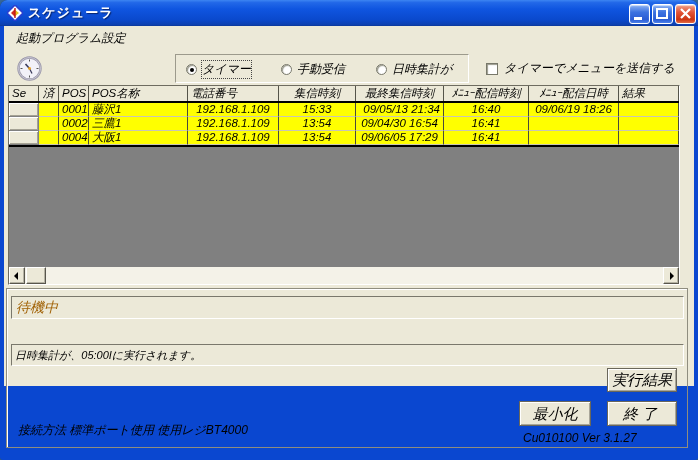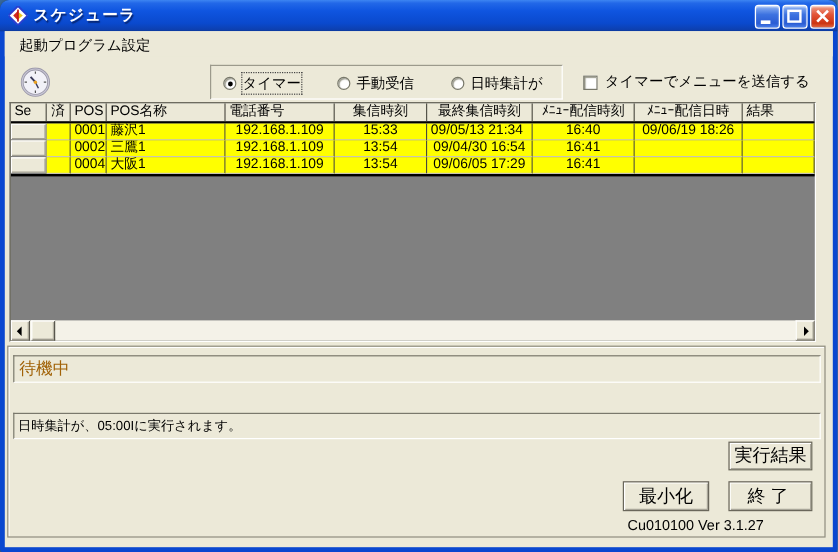--- a/index.html
+++ b/index.html
@@ -21,21 +21,21 @@
     text-shadow:1px 1px 1px #06246e; letter-spacing:1px;
   }
   .win-btn {
     position:absolute; top:4px; width:21px; height:20px; border:1px solid #fff; border-radius:3px;
     background:linear-gradient(180deg,#8fb4f4 0%,#3c72e0 40%,#2a5cd4 80%,#4b80ea 100%);
     box-shadow:inset 0 1px 1px rgba(255,255,255,.6);
   }
   .win-btn.close { background:linear-gradient(180deg,#f0a088 0%,#e25438 40%,#cc3411 80%,#e06a44 100%); }
   .win-btn svg { position:absolute; left:0; top:0; }
   
-  .client { position:absolute; left:4px; top:26px; width:690px; height:430px; background:#ECE9D8; }
+  .client { position:absolute; left:4px; top:26px; width:690px; height:360px; background:#ECE9D8;font-style:italic; }
   .menubar { position:absolute; left:0; top:0; width:690px; height:21px; background:#ECE9D8; }
   .menu-item { position:absolute; left:8px; top:3px; font-size:12px; color:#000; padding:1px 4px; }
   
   .clock { position:absolute; left:13px; top:30px; }
   .datetime { position:absolute; left:44px; top:36px; font-size:13px; letter-spacing:1.5px; color:#000; }
   .radio-group {
     position:absolute; left:171px; top:28px; width:294px; height:29px;
     border:1px solid; border-color:#9c9a8c #ffffff #ffffff #9c9a8c;
   }
   .radio-item { position:absolute; top:6px; display:flex; align-items:center; }
@@ -184,21 +184,21 @@
           <div class="hcell" style="width: 60px; text-align: left;">結果</div>
         </div>
       <div>
           <div class="trow">
             <div class="tcell se-cell" style="width: 30px; text-align: center;"></div>
             <div class="tcell" style="width: 20px; text-align: center;"></div>
             <div class="tcell" style="width: 30px; text-align: right;">0001</div>
             <div class="tcell" style="width: 99px; text-align: left;">藤沢1</div>
             <div class="tcell" style="width: 91px; text-align: center;">192.168.1.109</div>
             <div class="tcell" style="width: 77px; text-align: center;">15:33</div>
-            <div class="tcell" style="width: 88px; text-align: left;">09/05/13 21:34</div>
+            <div class="tcell" style="width: 88px; text-align: right;">09/05/13 21:34</div>
             <div class="tcell" style="width: 85px; text-align: center;">16:40</div>
             <div class="tcell" style="width: 90px; text-align: center;">09/06/19 18:26</div>
             <div class="tcell" style="width: 60px; text-align: left;"></div>
           </div>
           <div class="trow">
             <div class="tcell se-cell" style="width: 30px; text-align: center;"></div>
             <div class="tcell" style="width: 20px; text-align: center;"></div>
             <div class="tcell" style="width: 30px; text-align: right;">0002</div>
             <div class="tcell" style="width: 99px; text-align: left;">三鷹1</div>
             <div class="tcell" style="width: 91px; text-align: center;">192.168.1.109</div>
@@ -232,17 +232,18 @@
           </div>
       </div>
     </div>
 
     <div class="panel">
       <div class="sunken state-box">待機中</div>
       <div class="sunken msg-box">日時集計が、05:00Iに実行されます。</div>
       <div class="xp-btn btn-exec">実行結果</div>
       <div class="xp-btn btn-exit">終了</div>
       <div class="xp-btn btn-min">最小化</div>
+      <span class="conn-text">接続方法 標準ポート使用 使用レジBT4000</span>
       <span class="version-text">Cu010100 Ver 3.1.27</span>
     </div>
 
   </div>
 </div>
 
 </body></html>

